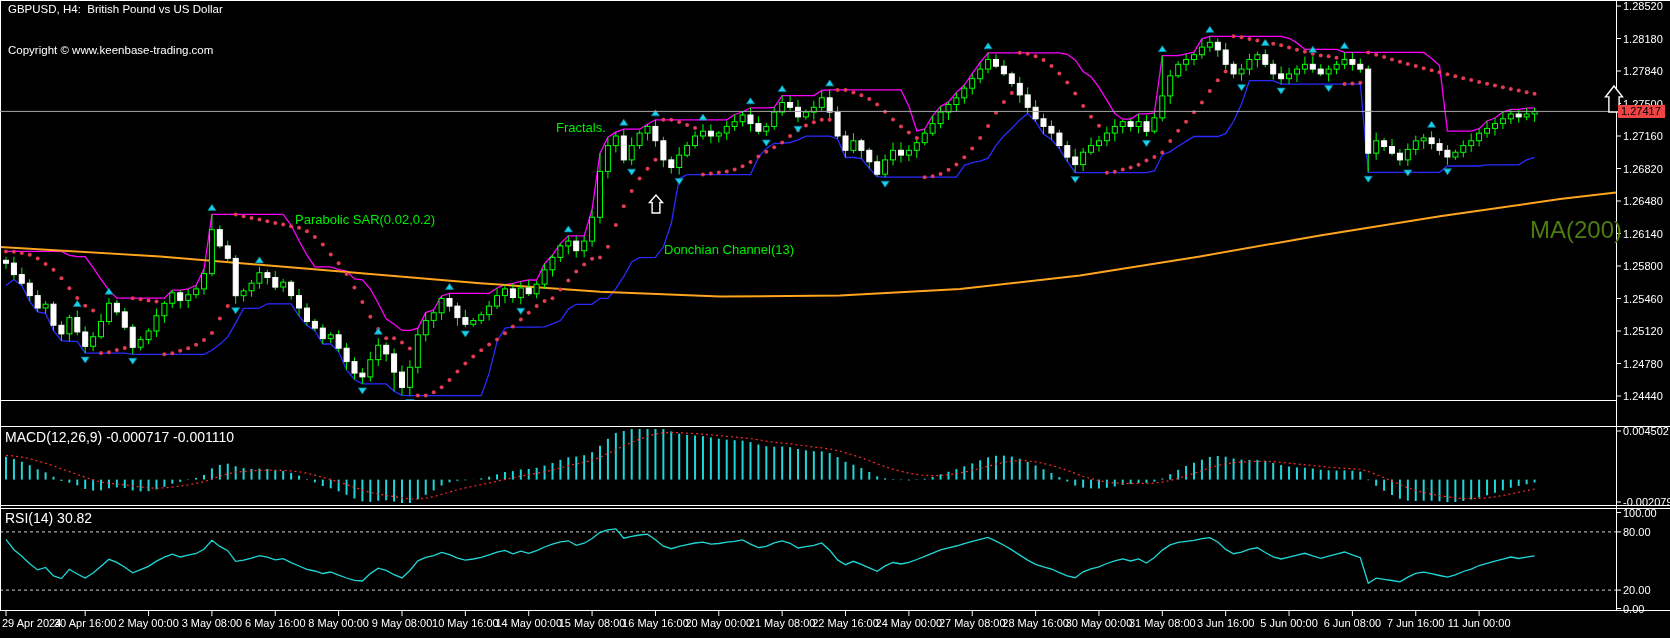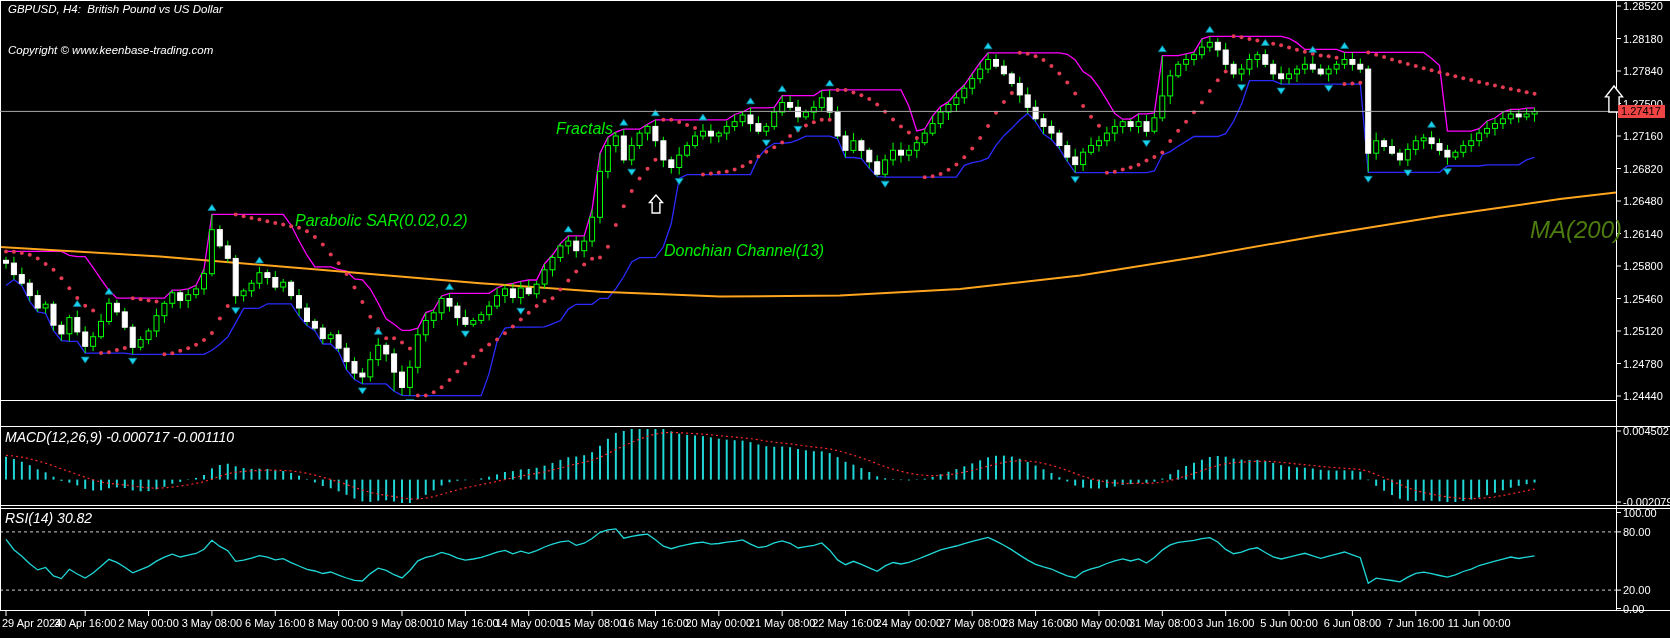--- a/index.html
+++ b/index.html
@@ -1,22 +1,22 @@
 <!DOCTYPE html>
 <html><head>
 <meta charset="utf-8">
 <style>
   html,body{margin:0;padding:0;background:#000;}
   #app{position:relative;width:1670px;height:638px;background:#000;overflow:hidden;
        font-family:"Liberation Sans",sans-serif;}
   #cv{position:absolute;left:0;top:0;}
-  .lbl{position:absolute;white-space:pre;pointer-events:none;font-style:italic;}
+  .lbl{position:absolute;white-space:pre;pointer-events:none;}
   .hdr{color:#fff;font-size:11.5px;}
   .ind{color:#fff;font-size:14px;}
-  .ann{font-size:16px;}
+  .ann{font-size:13px;}
   #price-tag{position:absolute;left:1618px;top:105px;width:44px;height:13px;
              background:#ef4444;color:#000;font-size:11px;line-height:13px;
              padding-left:3px;font-family:"Liberation Sans",sans-serif;}
 </style>
 </head>
 <body>
 
 <div id="app">
   <svg id="cv" width="1670" height="638">
       <defs>

